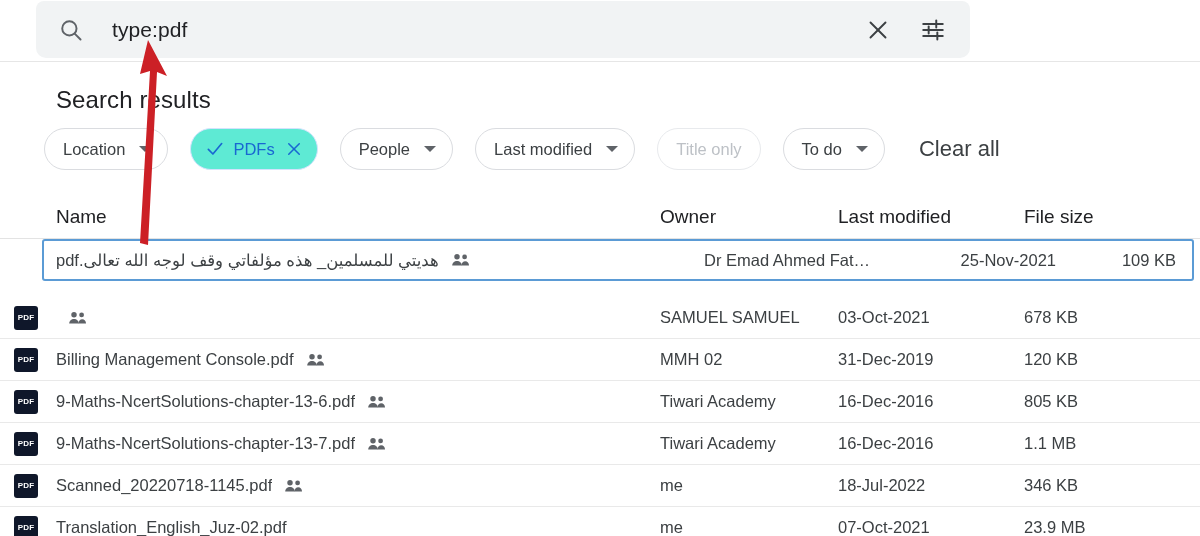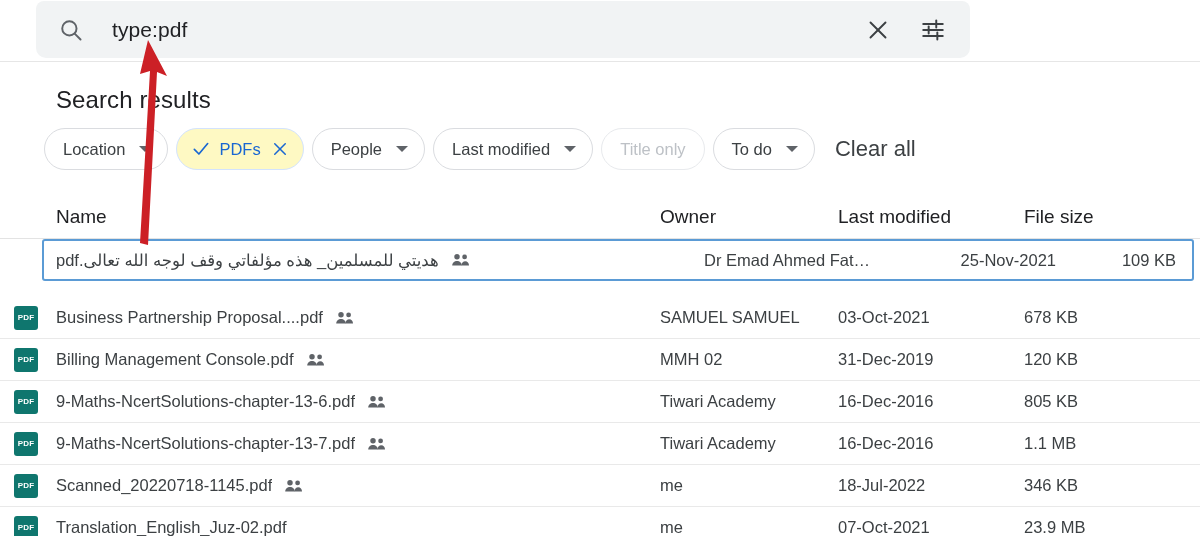--- a/index.html
+++ b/index.html
@@ -81,21 +81,21 @@
     white-space: nowrap;
   }
 
   
   #filter-chips {
     position: absolute;
     left: 44px;
     top: 128px;
     display: flex;
     align-items: center;
-    gap: 8px;
+    gap: 22px;
   }
   .chip {
     height: 42px;
     box-sizing: border-box;
     border: 1px solid #dadce0;
     border-radius: 21px;
     display: flex;
     align-items: center;
     padding: 0 16px;
     font-size: 16.5px;
@@ -106,21 +106,21 @@
   }
   .chip .chip-label { padding: 0 2px; }
   .chip .caret {
     margin-left: 12px;
     width: 0; height: 0;
     border-left: 6px solid transparent;
     border-right: 6px solid transparent;
     border-top: 6px solid #5f6368;
   }
   .chip.active {
-    background: #fef9c3;
+    background: #5eead4;
     border-color: #d3e3fd;
     color: #0b57d0;
     padding: 0 14px;
   }
   .chip.active .chip-label { color: #1967d2; padding: 0 10px 0 8px; }
   .chip.muted { color: #bdc1c6; border-color: #e8eaed; text-align: center; }
   #clear-all-button {
     font-size: 22px;
     color: #3c4043;
     cursor: pointer;
@@ -178,21 +178,21 @@
   .table-row.selected .cell-name { width: 648px; }
   .cell-owner    { width: 178px; white-space: nowrap; overflow: hidden; }
   .cell-modified { width: 186px; white-space: nowrap; }
   .cell-size     { width: 120px; white-space: nowrap; }
 
   .pdf-icon {
     width: 24px; height: 24px;
     flex: 0 0 auto;
     margin-left: -42px;
     margin-right: 18px;
-    background: #0f766e;
+    background: #0f172a;
     border-radius: 3px;
     color: #fff;
     font-size: 8px;
     font-weight: bold;
     font-family: "Liberation Sans", sans-serif;
     display: flex;
     align-items: center;
     justify-content: center;
     letter-spacing: 0.2px;
   }
@@ -305,21 +305,20 @@
             <path d="M12.5 17c0-3.3 2.1-5.4 4.8-5.4s4.7 2.1 4.7 5.4z" fill="#5f6368"></path>
           </svg>
         </div>
         <div class="cell-owner">Dr Emad Ahmed Fat…</div>
         <div class="cell-modified">25-Nov-2021</div>
         <div class="cell-size">109 KB</div>
       </div>
       <div class="table-row">
         <div class="cell-name">
           <div class="pdf-icon">PDF</div>
-          <span class="file-name">Business Partnership Proposal....pdf</span>
           <svg class="shared-icon" viewBox="0 0 24 20">
             <circle cx="7" cy="6" r="3.4" fill="#5f6368"></circle>
             <circle cx="16.5" cy="6.2" r="3" fill="#5f6368"></circle>
             <path d="M1 17c0-3.6 2.7-5.8 6-5.8s6 2.2 6 5.8z" fill="#5f6368"></path>
             <path d="M12.5 17c0-3.3 2.1-5.4 4.8-5.4s4.7 2.1 4.7 5.4z" fill="#5f6368"></path>
           </svg>
         </div>
         <div class="cell-owner">SAMUEL SAMUEL</div>
         <div class="cell-modified">03-Oct-2021</div>
         <div class="cell-size">678 KB</div>

